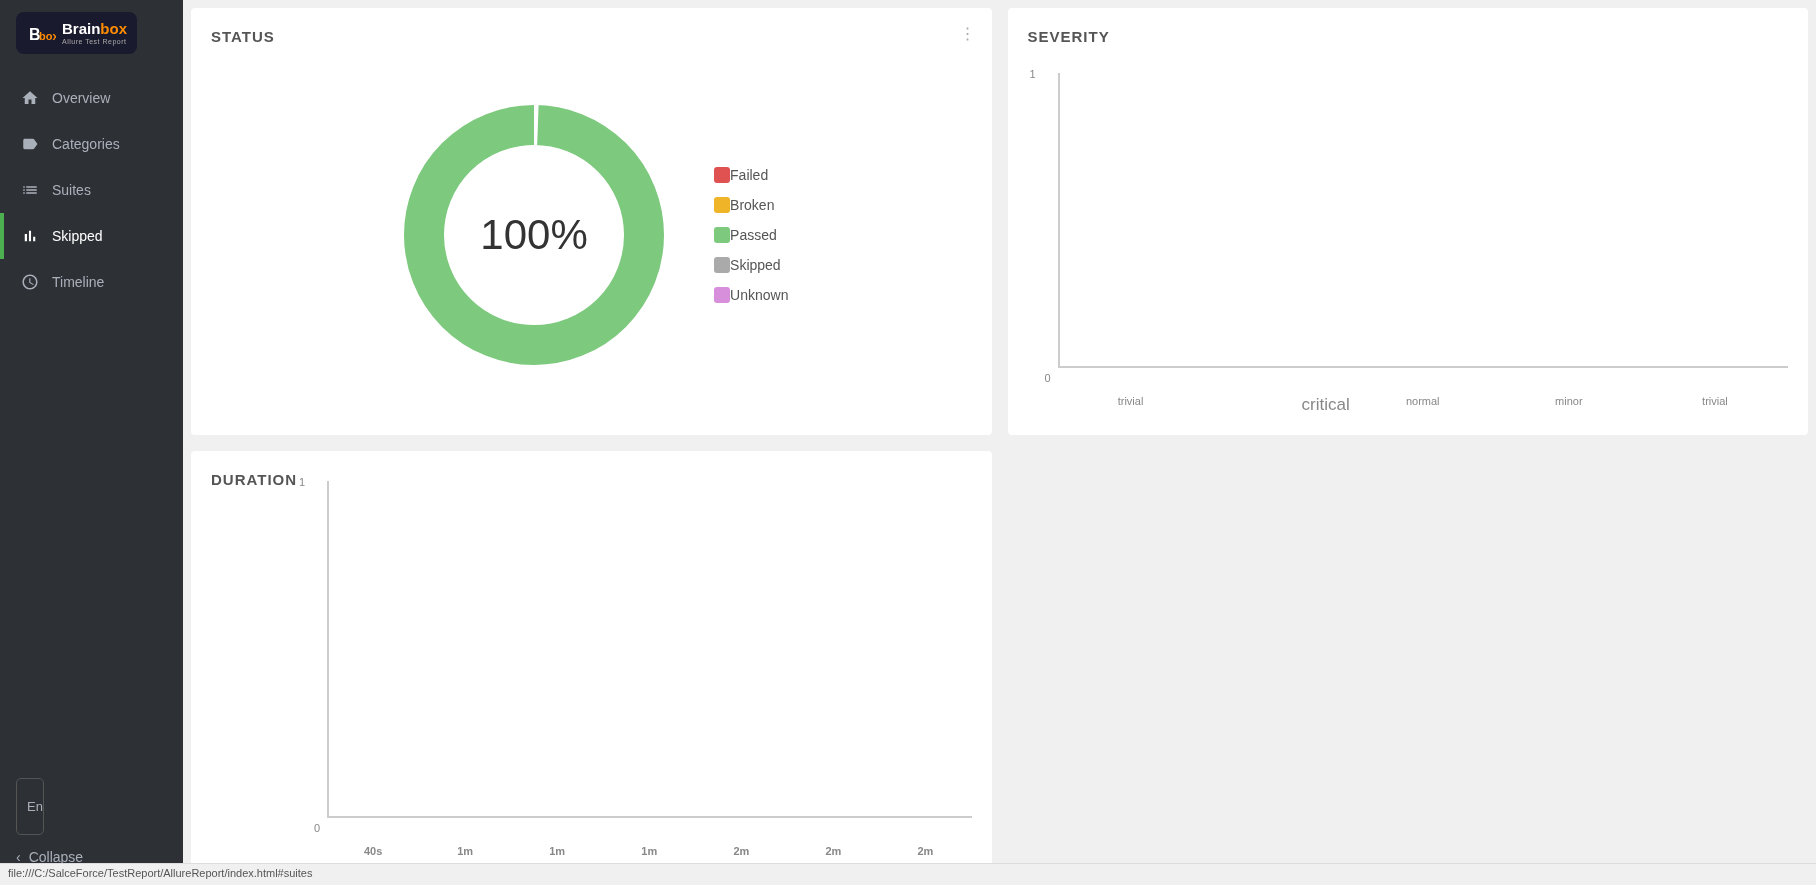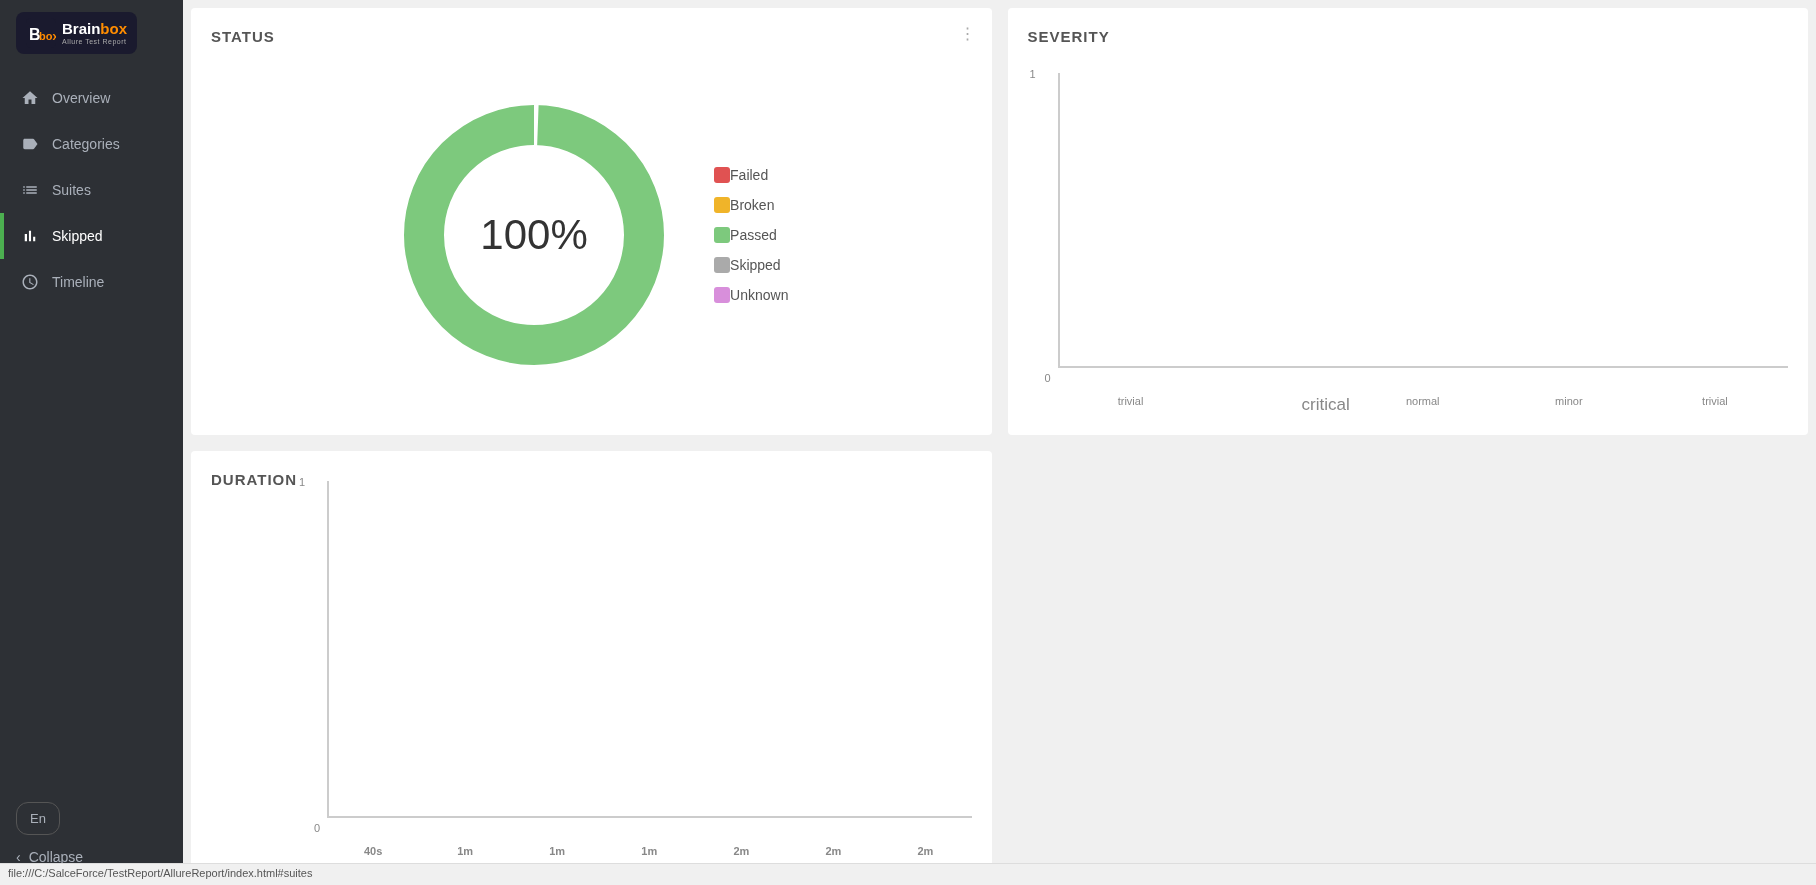--- a/index.html
+++ b/index.html
@@ -86,26 +86,26 @@
 
     .sidebar-bottom {
       padding: 16px;
       display: flex;
       flex-direction: column;
       gap: 10px;
     }
 
     .lang-btn {
       border: 1px solid #555;
-      border-radius: 12px;
+      border-radius: 5px;
       color: #aab0ba;
       font-size: 13px;
-      padding: 8px 10px;
+      padding: 20px 10px;
       background: transparent;
-      width: 44px;
+      width: 28px;
       cursor: pointer;
       text-align: center;
     }
 
     .collapse-btn {
       display: flex;
       align-items: center;
       gap: 8px;
       color: #aab0ba;
       font-size: 14px;

